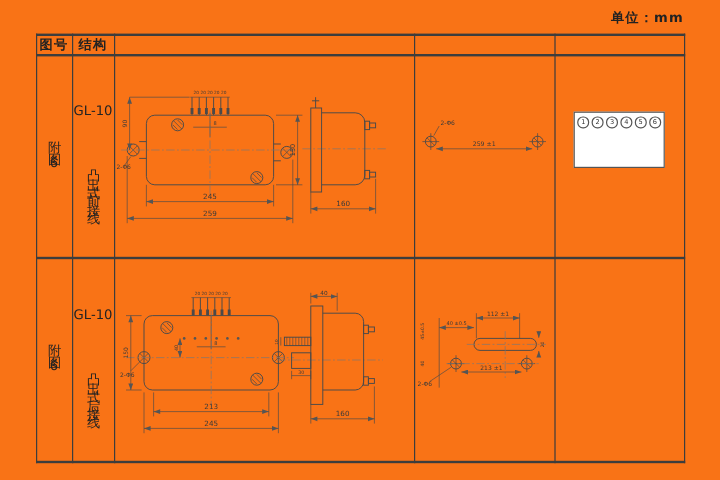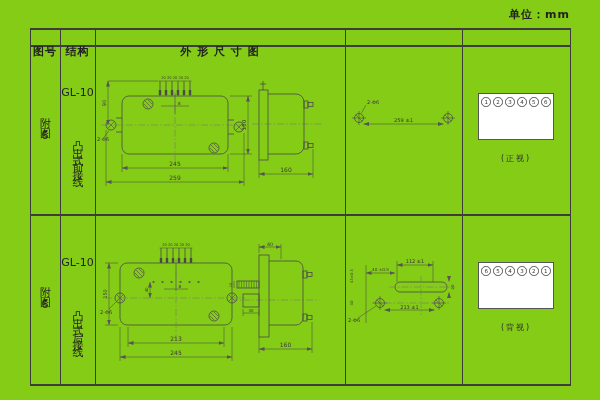--- a/index.html
+++ b/index.html
@@ -1,20 +1,20 @@
 <!DOCTYPE html>
 <html><head>
 <meta charset="utf-8">
 <style>
   html,body{margin:0;padding:0;background:#fff;}
-  .page{position:relative;width:600px;height:400px;background:#84cc16;overflow:hidden;
+  .page{position:relative;width:600px;height:400px;background:#f97316;overflow:hidden;
         font-family:"DejaVu Sans",sans-serif;color:#222;}
   .unit{position:absolute;top:7px;right:30px;font-size:11px;font-weight:600;letter-spacing:1px;}
   .hl,.vl{position:absolute;background:#3d3d3d;}
-  .hc{position:absolute;top:43px;height:16px;display:flex;align-items:center;justify-content:center;
+  .hc{position:absolute;top:29px;height:16px;display:flex;align-items:center;justify-content:center;
       font-size:11px;font-weight:600;letter-spacing:1px;}
   .cell-v{position:absolute;display:flex;align-items:center;justify-content:center;}
   .cell-col{position:absolute;display:flex;flex-direction:column;align-items:center;justify-content:center;gap:24px;}
   .vtxt{writing-mode:vertical-rl;text-orientation:upright;font-size:11px;letter-spacing:7px;line-height:1;}
   .figtxt{letter-spacing:10px;}
   .model{font-size:11px;margin-bottom:9px;font-weight:500;}
   .draw{position:absolute;}
   svg text{stroke:none;fill:#3a3a3a;font-family:"DejaVu Sans",sans-serif;}
   .termcell{position:absolute;}
   .termbox{margin:47px auto 0;width:76px;height:47px;border:1.2px solid #555;box-sizing:border-box;
@@ -36,21 +36,20 @@
   <div class="hl" style="left:30px;top:384px;width:541px;height:2px"></div>
   <div class="vl" style="left:30px;top:28px;width:1px;height:358px"></div>
   <div class="vl" style="left:60px;top:28px;width:1px;height:358px"></div>
   <div class="vl" style="left:95px;top:28px;width:1px;height:358px"></div>
   <div class="vl" style="left:345px;top:28px;width:1px;height:358px"></div>
   <div class="vl" style="left:462px;top:28px;width:1px;height:358px"></div>
   <div class="vl" style="left:570px;top:28px;width:1px;height:358px"></div>
 
   <div class="hc" style="left:30px;width:30px">图号</div>
   <div class="hc" style="left:60px;width:35px">结构</div>
-  <div class="hc" style="left:95px;width:250px">外 形 尺 寸 图</div>
 
   <div class="cell-v" style="left:30px;top:46px;width:30px;height:168px">
     <span class="vtxt figtxt">附图6</span>
   </div>
   <div class="cell-col" style="left:60px;top:46px;width:35px;height:168px">
     <span class="model">GL-10</span>
     <span class="vtxt">凸出式前接线</span>
   </div>
 
   <svg class="draw" style="left:95px;top:46px" width="250" height="169" viewBox="0 0 250 169">
@@ -141,21 +140,20 @@
 
   <div class="termcell" style="left:462px;top:46px;width:108px;height:169px">
     <div class="termbox">
       <span class="tc">1</span>
       <span class="tc">2</span>
       <span class="tc">3</span>
       <span class="tc">4</span>
       <span class="tc">5</span>
       <span class="tc">6</span>
     </div>
-    <div class="termlabel">(正视)</div>
   </div>
 
   <div class="cell-v" style="left:30px;top:215px;width:30px;height:169px">
     <span class="vtxt figtxt">附图6</span>
   </div>
   <div class="cell-col" style="left:60px;top:215px;width:35px;height:169px">
     <span class="model">GL-10</span>
     <span class="vtxt">凸出式后接线</span>
   </div>
 
@@ -268,25 +266,14 @@
     </g>
     <text x="70" y="48" font-size="5" text-anchor="middle">112 ±1</text>
     <text x="35.5" y="56" font-size="4.2" text-anchor="middle">40 ±0.5</text>
     <text transform="translate(8,61) rotate(-90)" font-size="3.8" text-anchor="middle">45±0.5</text>
     <text transform="translate(8,88) rotate(-90)" font-size="3.8" text-anchor="middle">40</text>
     <text transform="translate(108.5,72) rotate(-90)" font-size="3.8" text-anchor="middle">20</text>
     <text x="64.5" y="93.5" font-size="5" text-anchor="middle">213 ±1</text>
     <text x="3" y="107" font-size="5">2-Φ6</text>
   </svg>
 
-  <div class="termcell" style="left:462px;top:215px;width:108px;height:170px">
-    <div class="termbox">
-      <span class="tc">6</span>
-      <span class="tc">5</span>
-      <span class="tc">4</span>
-      <span class="tc">3</span>
-      <span class="tc">2</span>
-      <span class="tc">1</span>
-    </div>
-    <div class="termlabel">(背视)</div>
-  </div>
 
 </div>
 
 </body></html>

